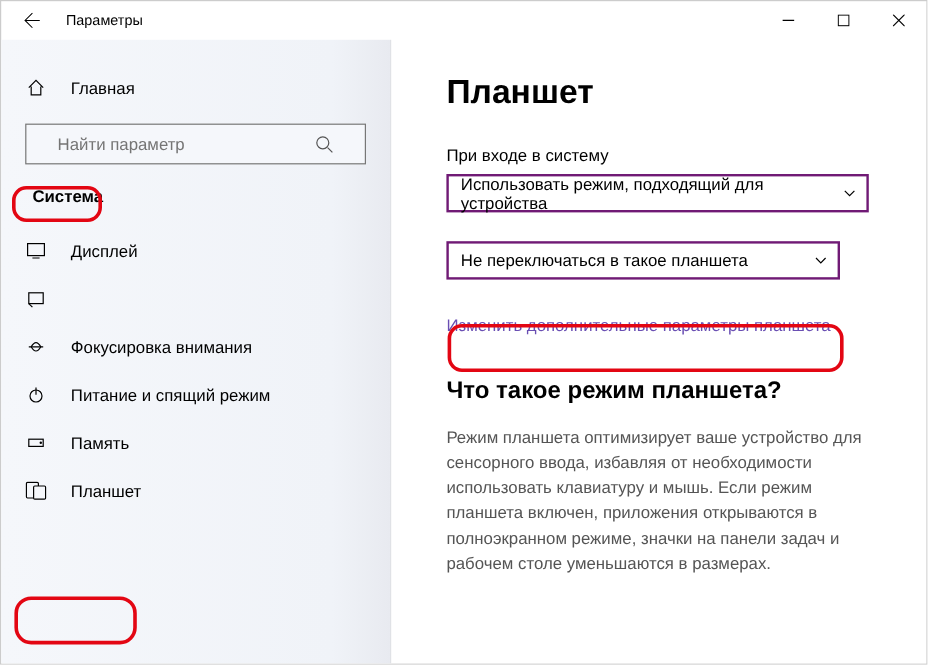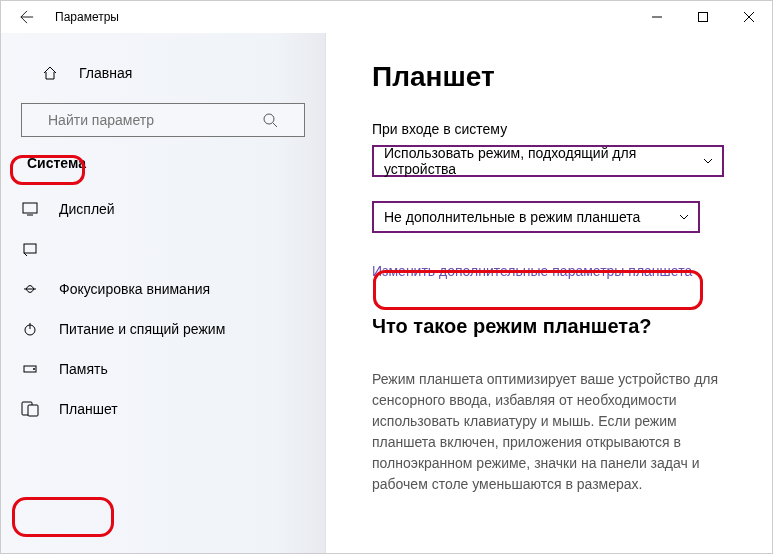--- a/index.html
+++ b/index.html
@@ -6,35 +6,35 @@
 body { width: 773px; height: 554px; overflow: hidden; background: #fff; color: #000; font-size: 14px; }
 .window { display: flex; flex-direction: column; width: 100%; height: 100%; border: 1px solid #ccc; }
 .titlebar { display: flex; align-items: center; height: 32px; padding-left: 18px; }
 .back-btn { width: 16px; height: 16px; display: flex; align-items: center; justify-content: center; margin-right: 20px; }
 .title { font-size: 12px; }
 .win-controls { margin-left: auto; display: flex; }
 .win-controls div { width: 46px; height: 32px; display: flex; align-items: center; justify-content: center; }
 .body { display: flex; flex: 1; overflow: hidden; }
 .sidebar { width: 325px; background: linear-gradient(to right, #f5f7fb 0%, #f0f3f8 85%, #e8eaf0 100%); padding: 18px 0 0 0; border-right: 1px solid #e0e2e6; overflow-y: auto; }
 .side-row { display: flex; align-items: center; height: 40px; padding-left: 20px; gap: 20px; cursor: default; }
-.side-row.home { height: 44px; margin-left: 20px; }
+.side-row.home { height: 44px; }
 .side-row .icon { width: 18px; display: flex; align-items: center; justify-content: center; }
 .search-wrap { padding: 8px 20px 12px 20px; }
 .search { display: flex; align-items: center; height: 34px; border: 1px solid #777; background: #f5f7fb; padding: 0 26px; }
 .search input { flex: 1; border: none; background: transparent; outline: none; font-size: 14px; }
 .cat-label { padding: 0 0 0 26px; height: 28px; display: flex; align-items: center; font-weight: 600; font-size: 14px; }
 .nav-list { padding-top: 12px; }
 .content { flex: 1; padding: 28px 32px 0 46px; overflow-y: auto; }
 h1 { font-size: 28px; font-weight: 600; margin-bottom: 28px; }
 .field-label { font-size: 14px; margin-bottom: 8px; }
 .select { display: flex; align-items: center; justify-content: space-between; border: 2px solid #701a75; height: 32px; padding: 0 8px 0 10px; width: 328px; margin-bottom: 24px; font-size: 14px; }
 .select.wide { width: 352px; }
 .select .chev { display: flex; }
 .link { color: #6a4fb3; font-size: 14px; display: inline-block; margin-top: 6px; margin-bottom: 36px; }
-h2 { font-size: 20px; font-weight: 600; margin-bottom: 31px; }
+h2 { font-size: 20px; font-weight: 600; margin-bottom: 16px; }
 .desc { font-size: 14px; line-height: 1.5; color: #555; max-width: 360px; }
 .hl { position: absolute; border: 3px solid #e30613; border-radius: 12px; pointer-events: none; }
 .hl1 { left: 10px; top: 155px; width: 75px; height: 30px; }
 .hl2 { left: 12px; top: 497px; width: 102px; height: 40px; border-radius: 14px; }
 .hl3 { left: 373px; top: 270px; width: 330px; height: 40px; }
 svg { display: block; }
 </style>
 </head>
 <body>
 
@@ -153,21 +153,21 @@
       <div class="select wide">
         <span>Использовать режим, подходящий для устройства</span>
         <span class="chev">
             <svg width="12" height="12" viewBox="0 0 12 12">
               <path d="M2 4 L6 8 L10 4" stroke="#000" fill="none"></path>
             </svg>
           </span>
       </div>
 
       <div class="select">
-        <span>Не дополнительные в режим планшета</span>
+        <span>Не переключаться в такое планшета</span>
         <span class="chev">
             <svg width="12" height="12" viewBox="0 0 12 12">
               <path d="M2 4 L6 8 L10 4" stroke="#000" fill="none"></path>
             </svg>
           </span>
       </div>
 
       <a class="link">Изменить дополнительные параметры планшета</a>
 
       <h2>Что такое режим планшета?</h2>

